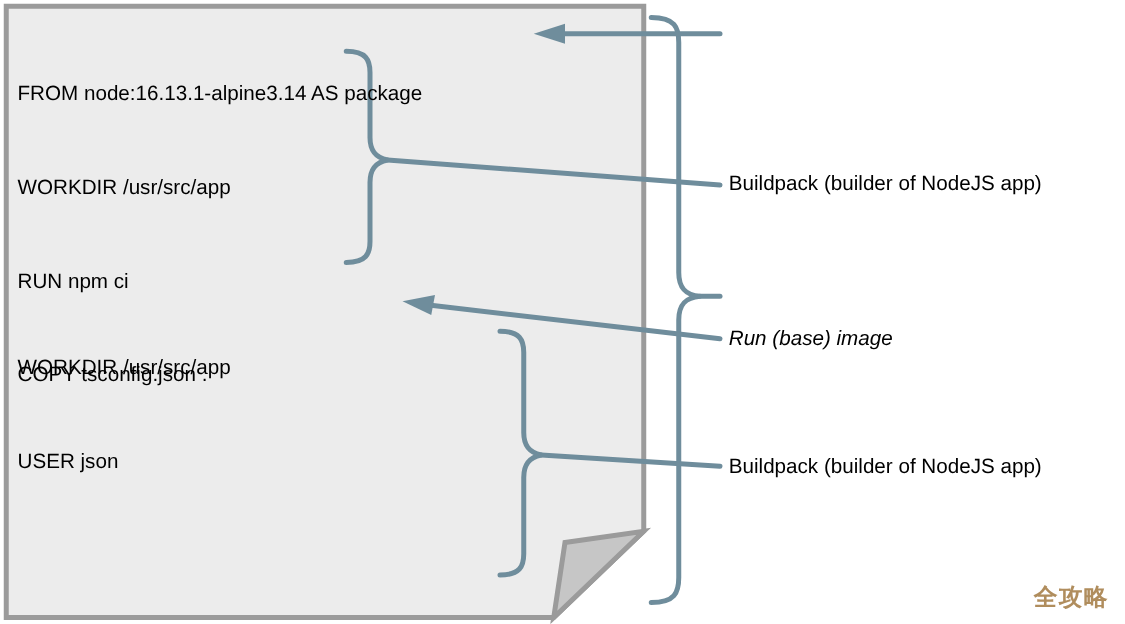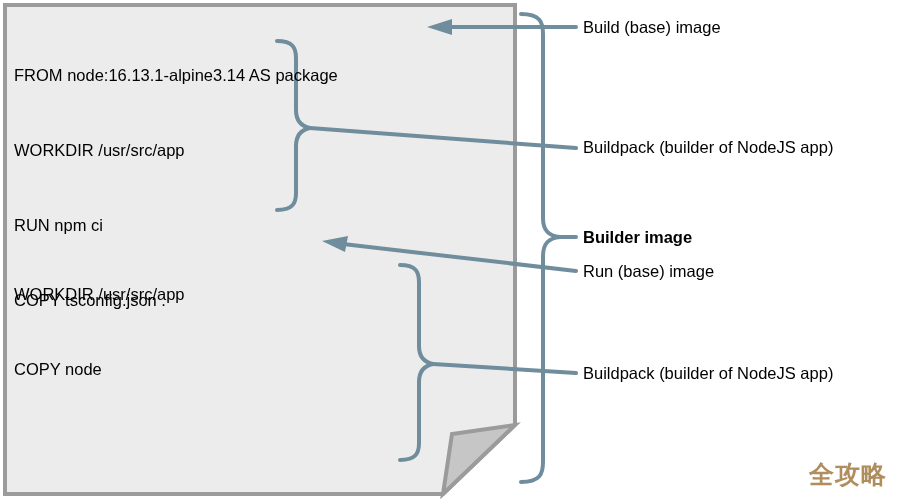--- a/index.html
+++ b/index.html
@@ -48,29 +48,29 @@
     color: #000000;
     white-space: nowrap;
     font-family: "Liberation Sans", sans-serif;
     line-height: 19px;
   }
   .anno-label.bold { font-weight: bold; }
 
   #label-build-base   { left: 583px; top: 18px; }
   #label-buildpack-1  { left: 583px; top: 138px; }
   #label-builder-img  { left: 583px; top: 228px; }
-  #label-run-base     { left: 583px; top: 262px; }
+  #label-run-base     { left: 583px; top: 262px; font-style: italic; }
   #label-buildpack-2  { left: 583px; top: 364px; }
 
   
   #watermark {
     position: absolute;
     right: 13px;
     bottom: 8px;
-    font-size: 25px;
+    font-size: 19px;
     font-weight: bold;
     color: #b08d5d;
     letter-spacing: 1px;
     font-family: "DejaVu Sans", sans-serif;
     text-shadow: 0 1px 0 rgba(255,255,255,0.85);
   }
 </style>
 </head>
 <body>
 
@@ -129,34 +129,32 @@
     <div class="code-line">FROM node:16.13.1-alpine3.14 AS package</div>
     <div class="code-line">WORKDIR /usr/src/app</div>
     <div class="code-line">RUN npm ci</div>
     <div class="code-line">COPY tsconfig.json .</div>
     
     
   </div>
 
   <div class="code-block" id="code-block-2">
     <div class="code-line">WORKDIR /usr/src/app</div>
-    <div class="code-line">COPY node</div>
+    <div class="code-line">USER json</div>
     
     
     
     
     
     
   </div>
 
-  <div class="anno-label" id="label-build-base">Build (base) image</div>
 
   <div class="anno-label" id="label-buildpack-1">Buildpack (builder of NodeJS app)</div>
 
-  <div class="anno-label bold" id="label-builder-img">Builder image</div>
 
   <div class="anno-label" id="label-run-base">Run (base) image</div>
 
   <div class="anno-label" id="label-buildpack-2">Buildpack (builder of NodeJS app)</div>
 
   <div id="watermark">全攻略</div>
 
 </div>
 
 </body></html>

